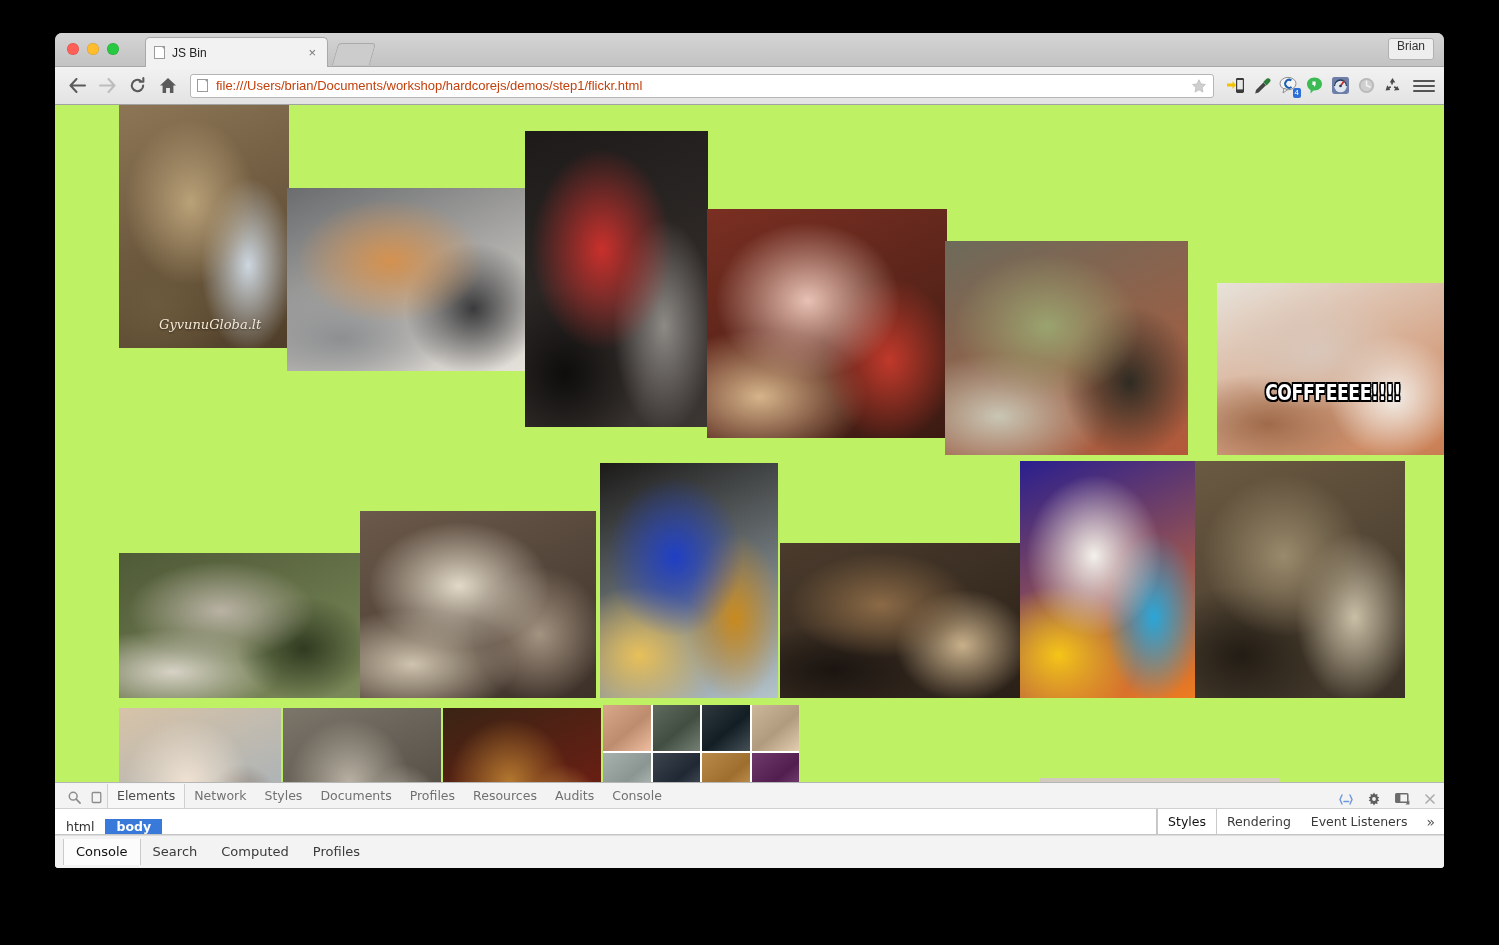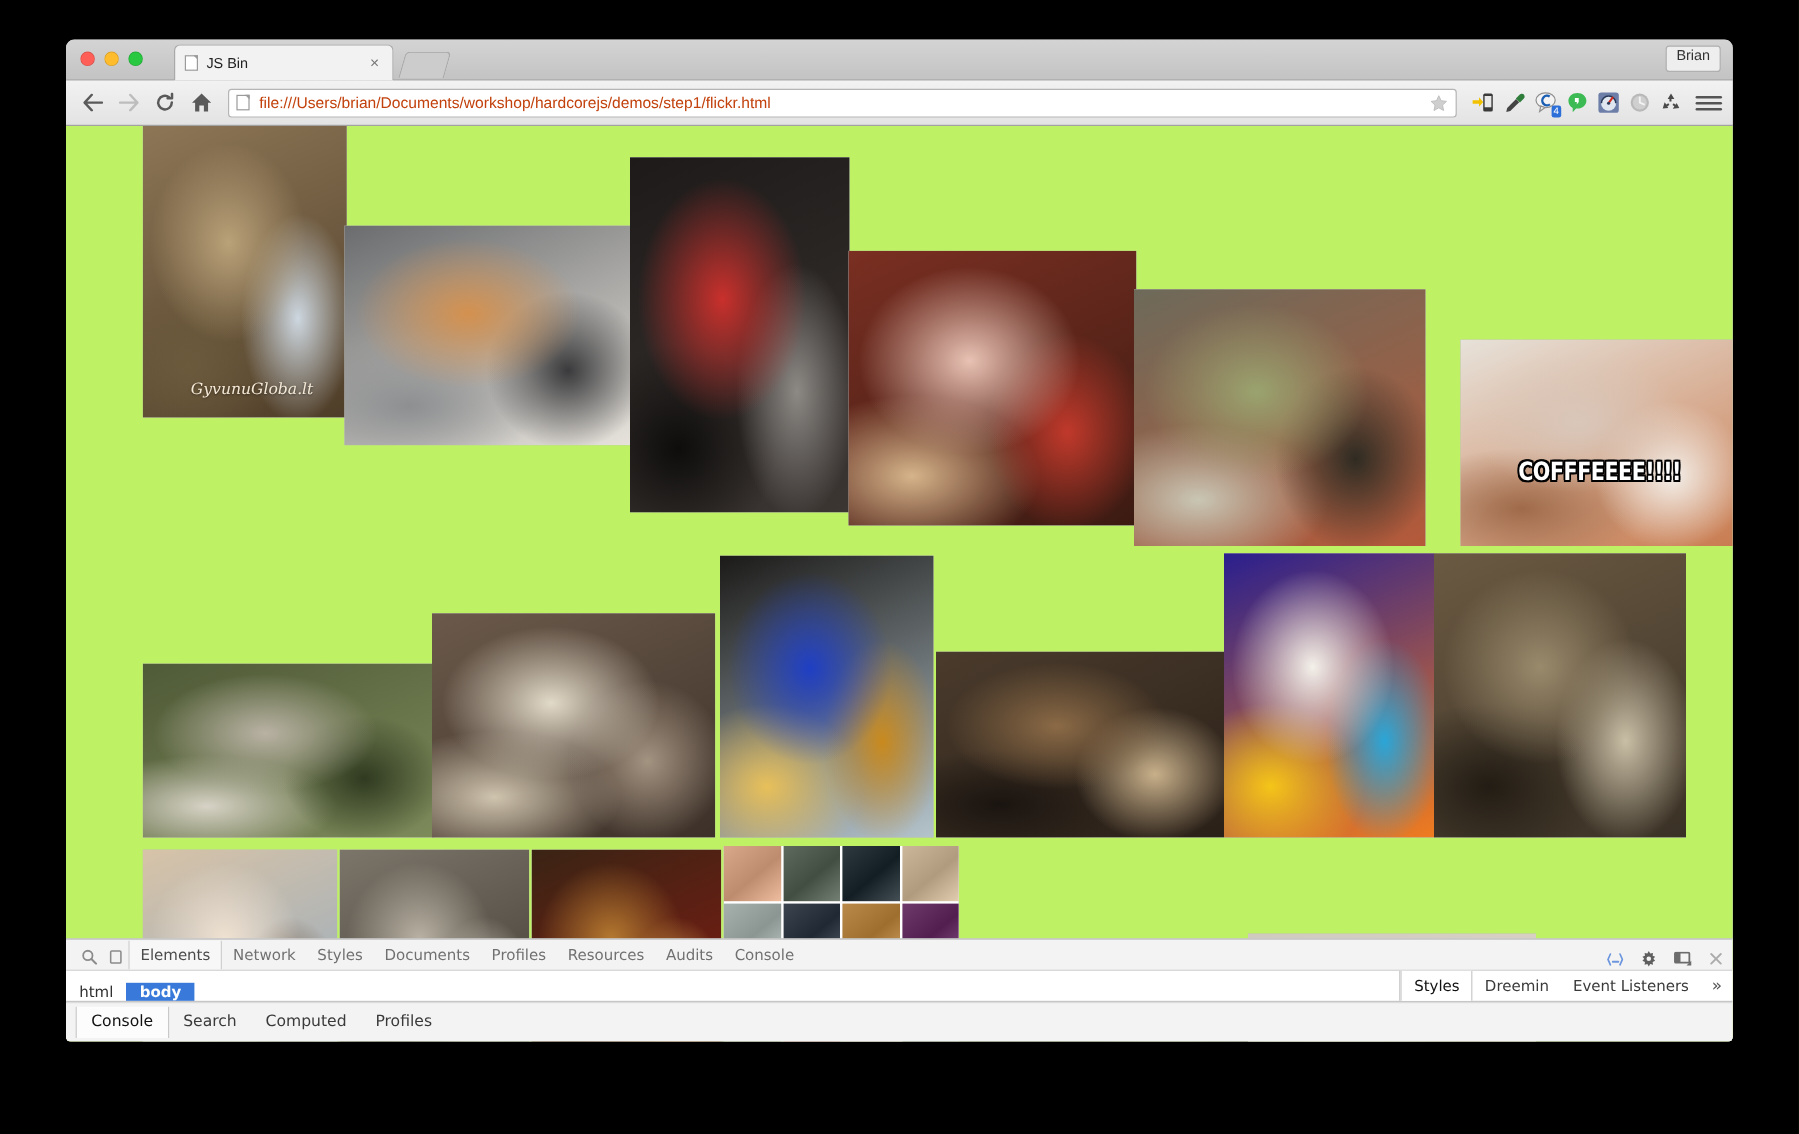--- a/index.html
+++ b/index.html
@@ -548,21 +548,21 @@
         <div class="dt-ghost-code">&lt;!DOCTYPE html&gt;</div>
       </div>
 
       <div class="dt-crumbbar">
         <div class="crumbs" id="dt-crumbs">
             <div class="crumb">html</div>
             <div class="crumb sel">body</div>
           </div>
         <div class="dt-sidebar-tabs" id="dt-sbtabs">
             <div class="sb-tab active">Styles</div>
-            <div class="sb-tab">Dreemin</div>
+            <div class="sb-tab">Rendering</div>
             <div class="sb-tab">Event Listeners</div>
           </div>
         <div class="sb-more">»</div>
       </div>
 
       <div class="dt-drawer" id="dt-drawer">
           <div class="drawer-tab active">Console</div>
           <div class="drawer-tab">Search</div>
           <div class="drawer-tab">Computed</div>
           <div class="drawer-tab">Profiles</div>

